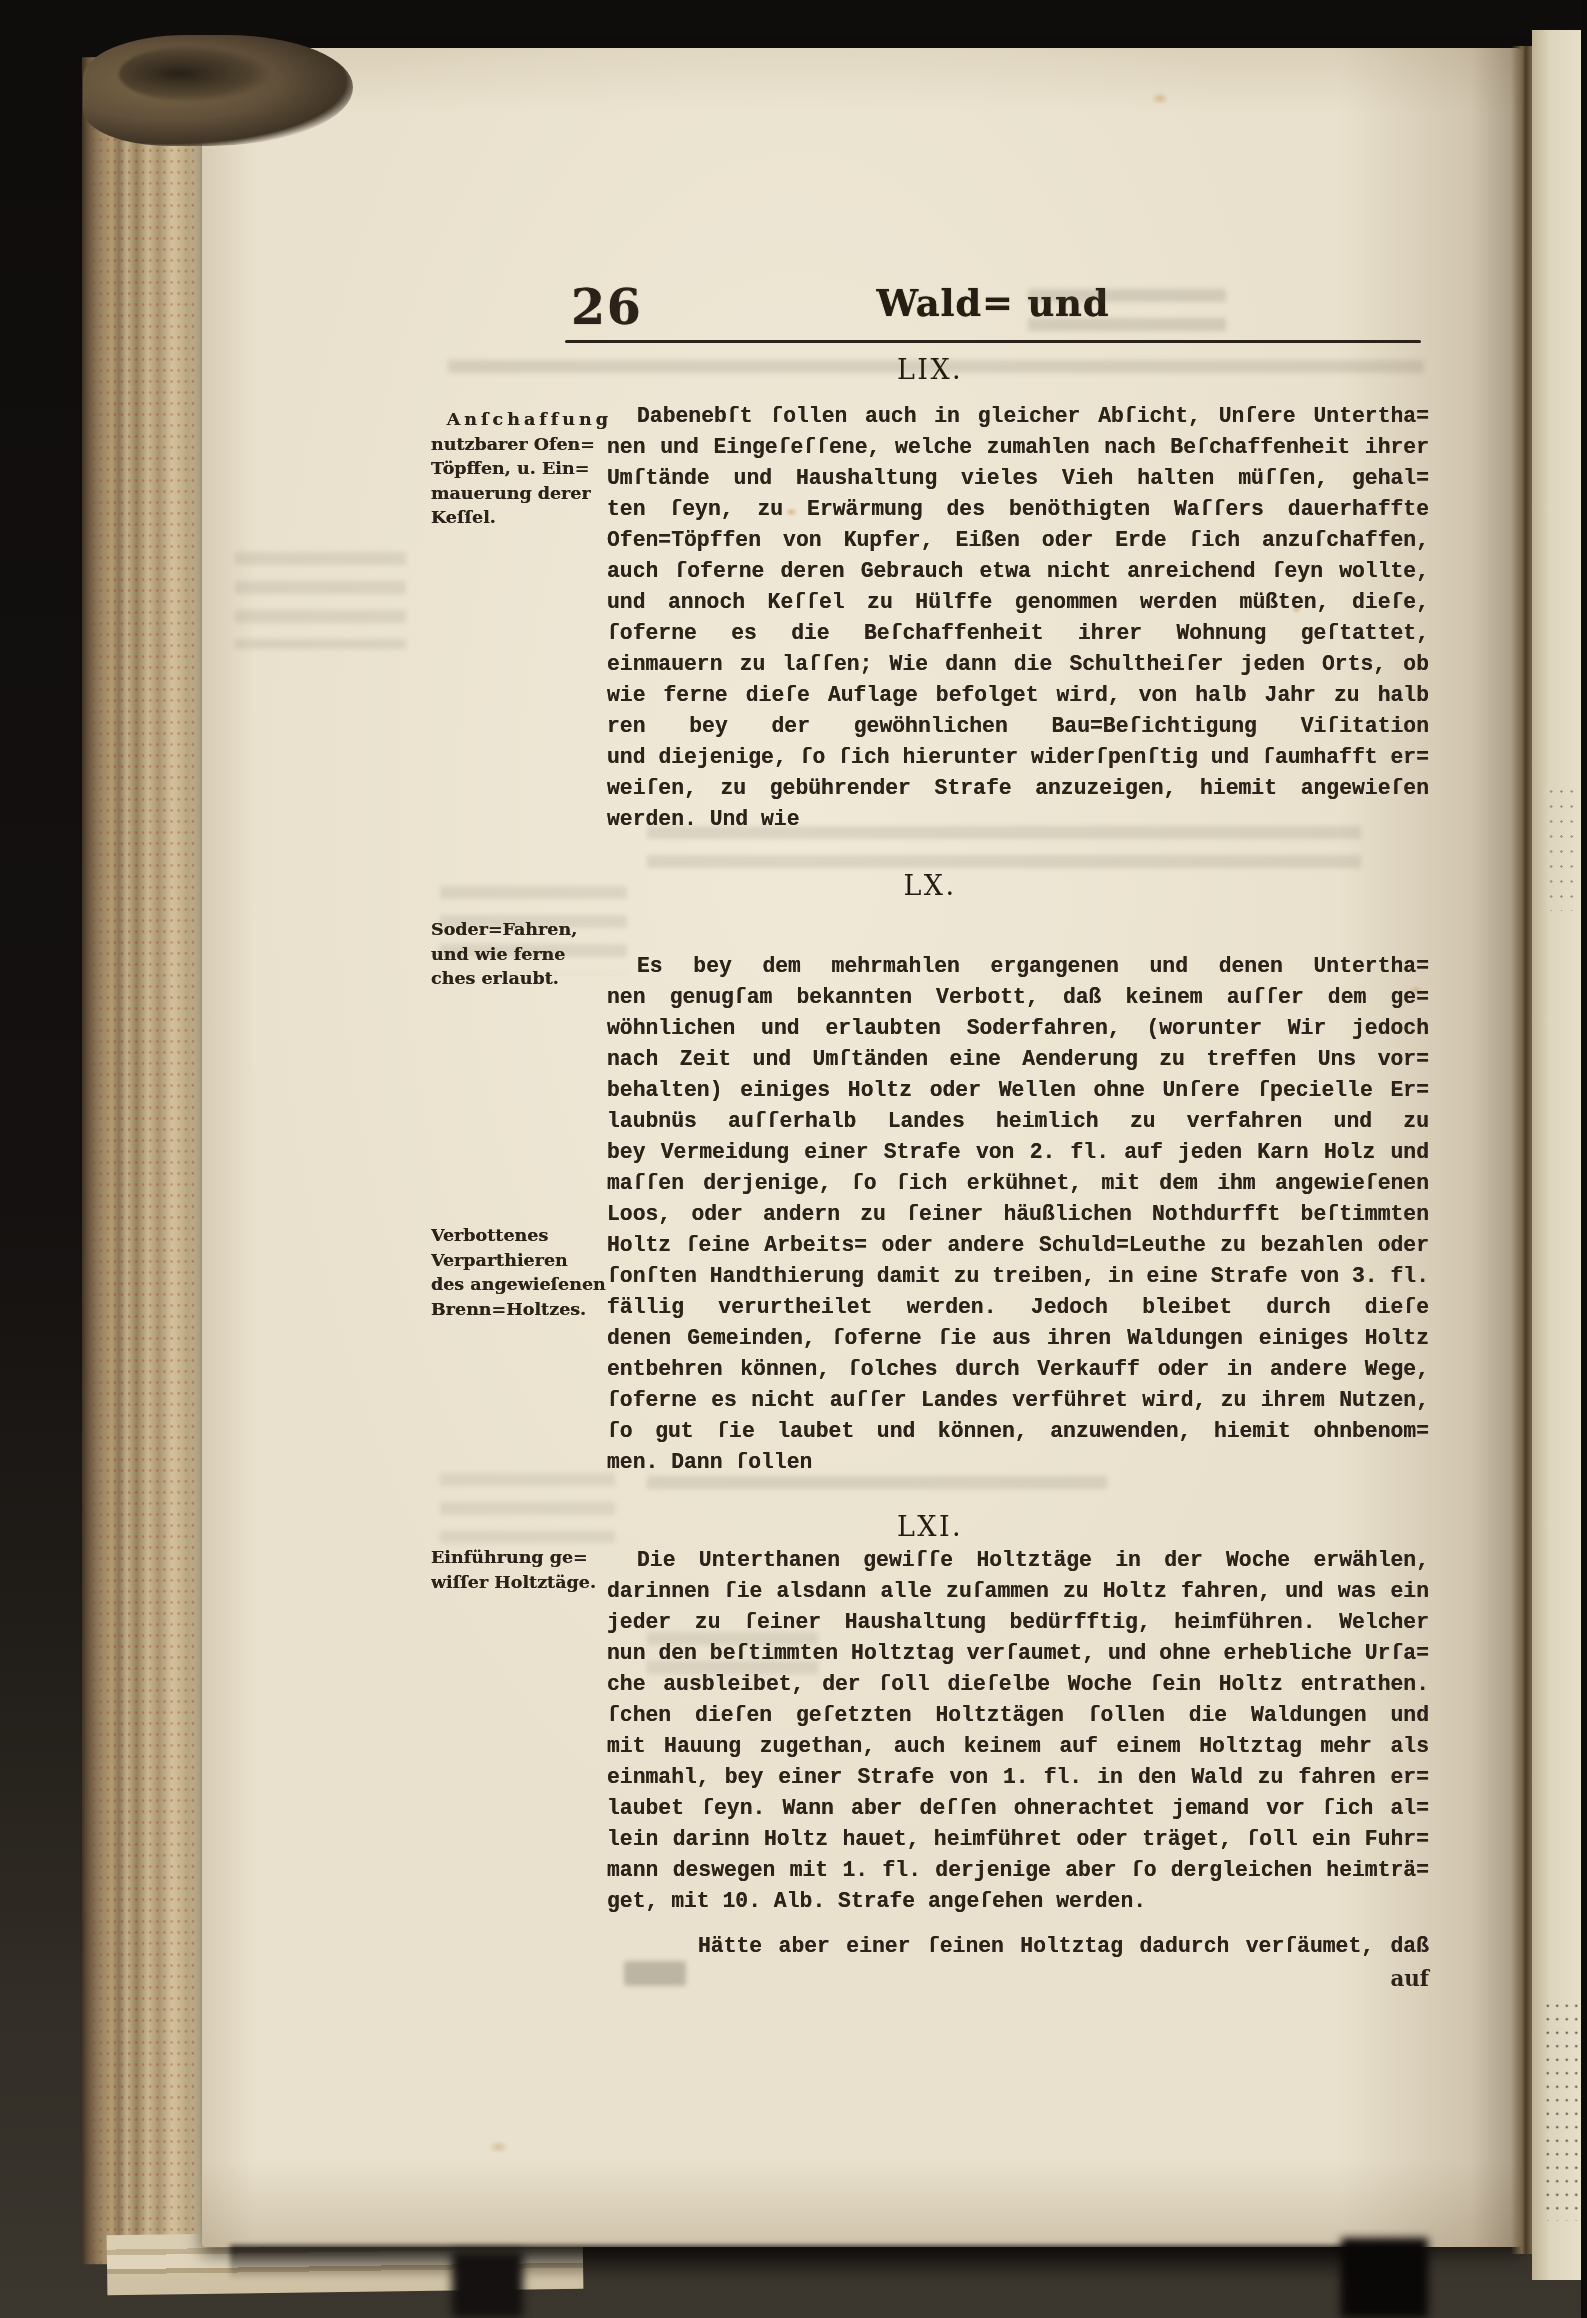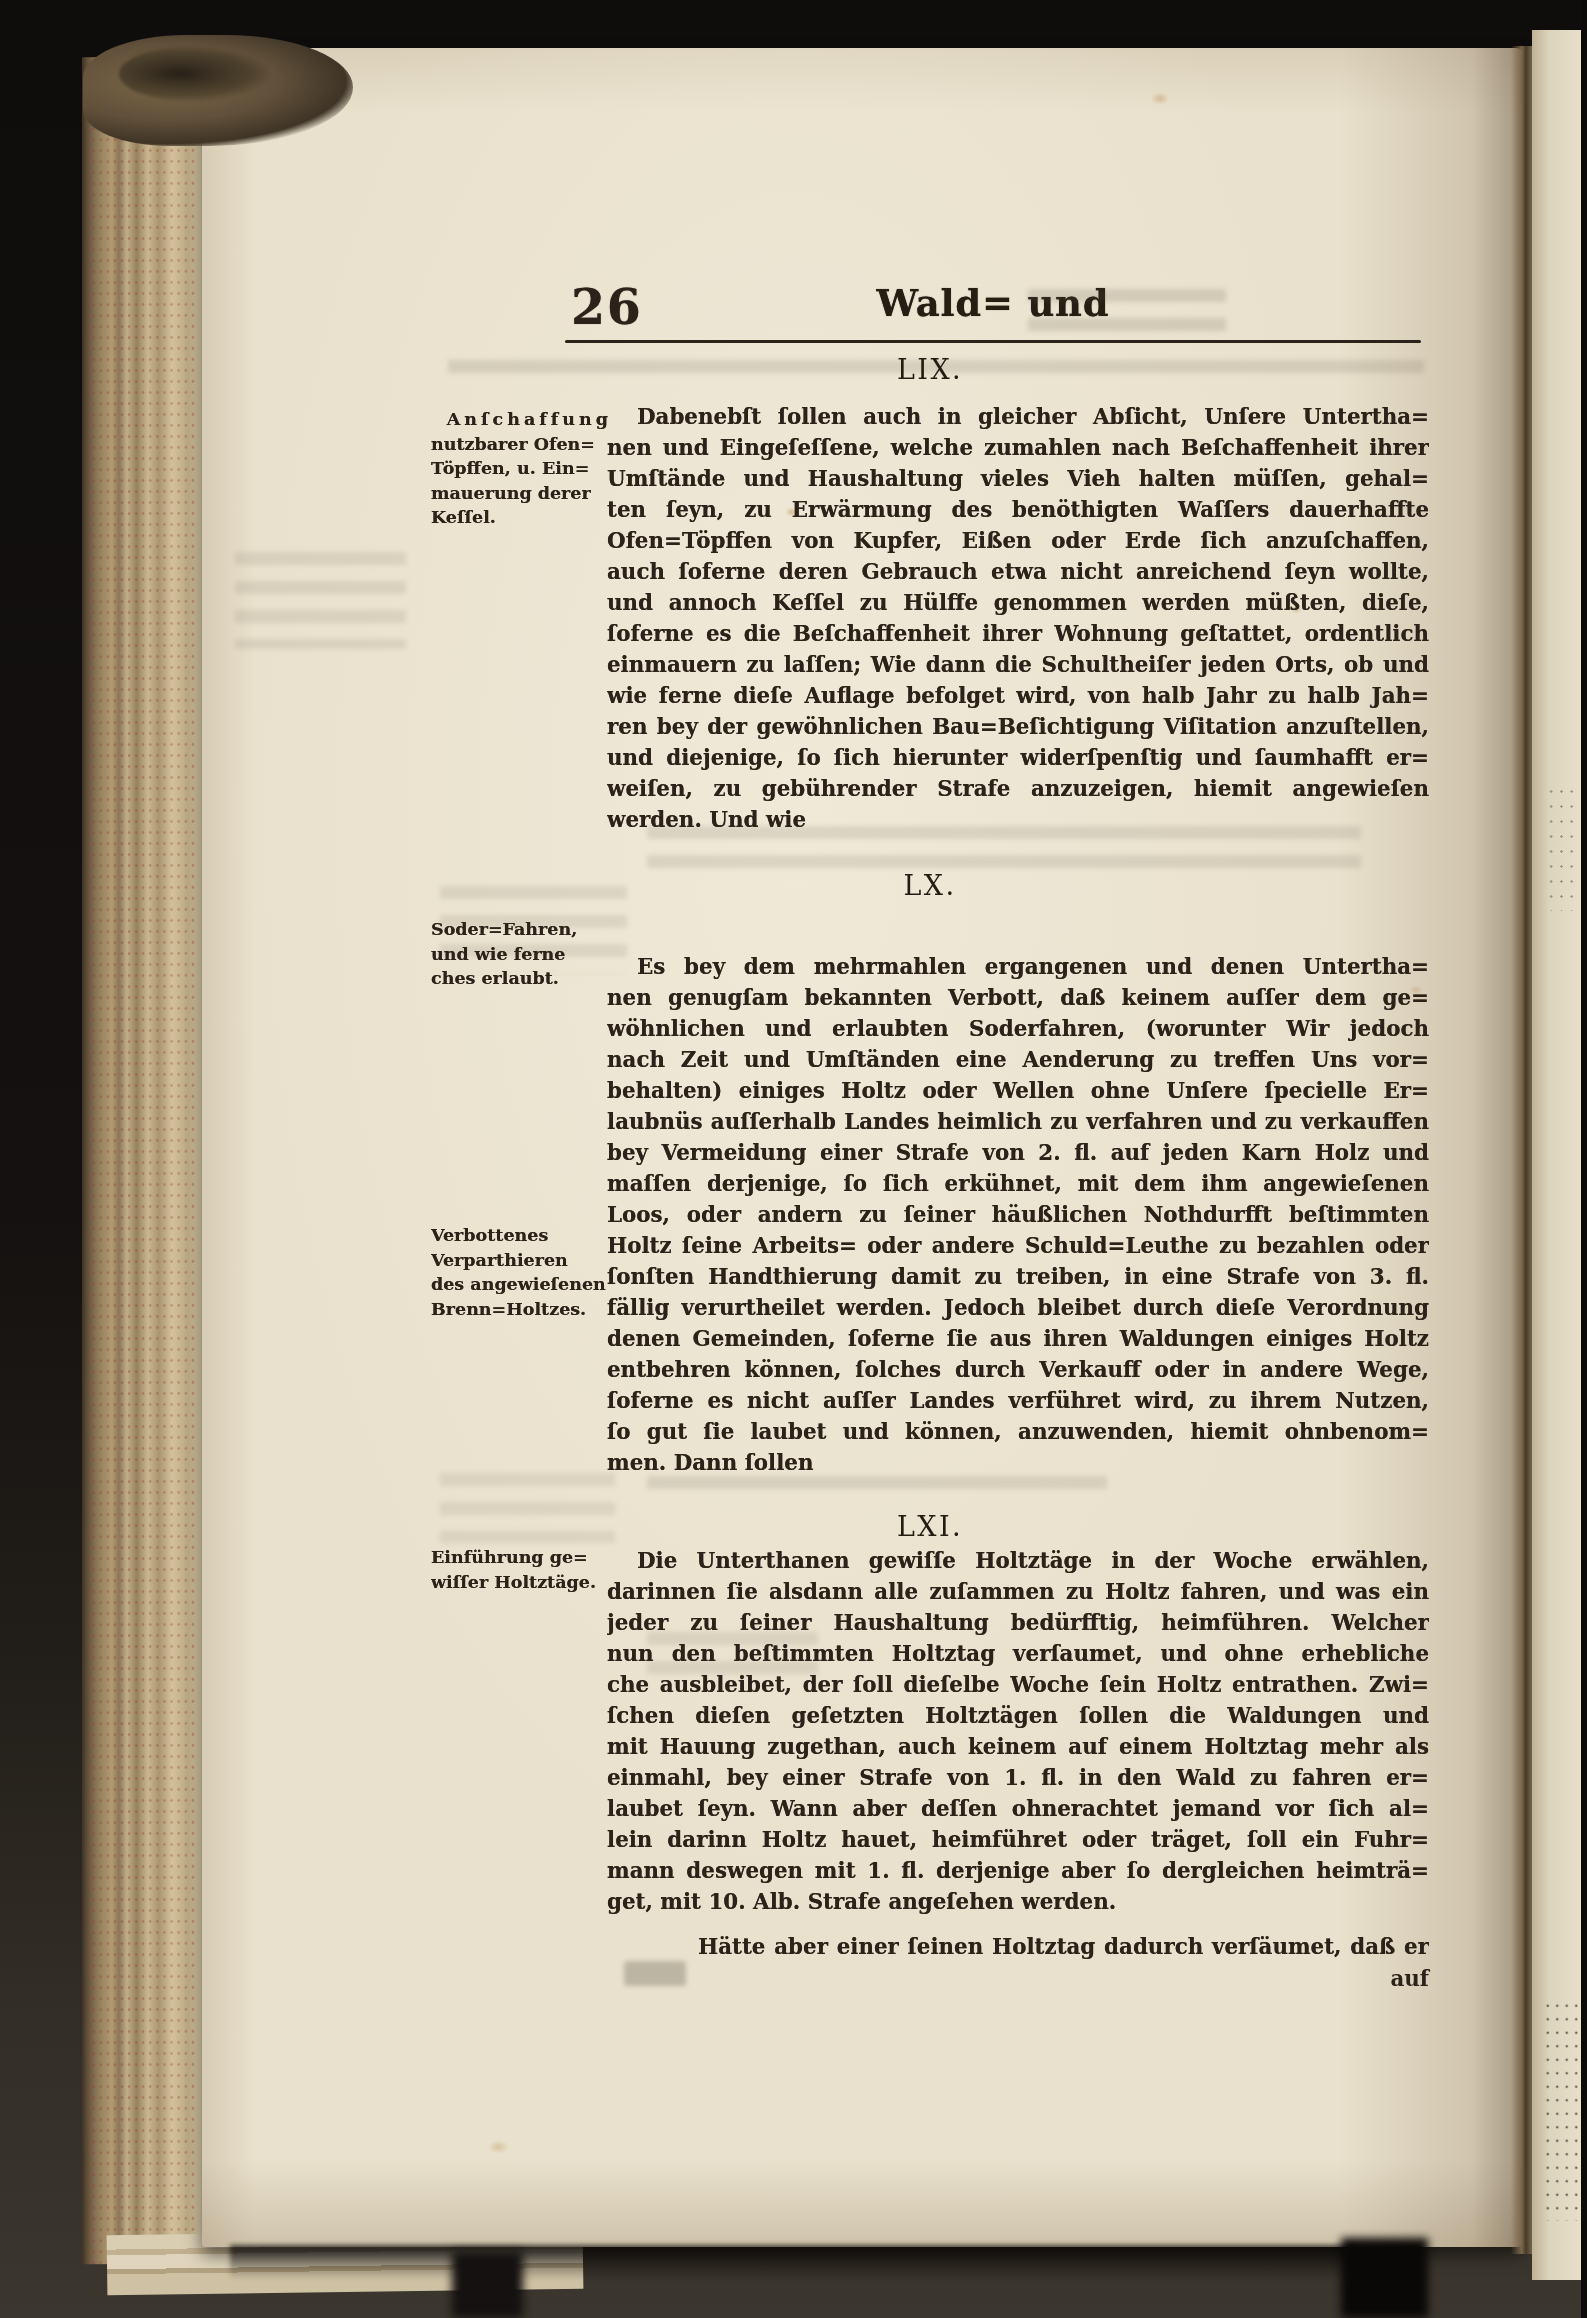--- a/index.html
+++ b/index.html
@@ -63,21 +63,21 @@
   .runhead{left:363px;top:233px;width:856px;text-align:center;font-size:37px;font-weight:bold;
     letter-spacing:0.8px;color:#261d13;text-shadow:0 0 0.8px rgba(40,28,16,.9);}
   .rule{left:363px;top:292px;width:856px;height:3.2px;background:#2b2319;border-radius:1.6px;}
   .heading{width:996px;left:230px;text-align:center;font-size:27px;letter-spacing:2.4px;
     color:#241c12;font-weight:400;}
   .h1{top:306px;} .h2{top:822px;} .h3{top:1463px;}
   .body-col{width:822px;left:405px;font-size:21.4px;font-weight:bold;line-height:31px;
     color:#2e2417;text-shadow:0 0 0.6px rgba(46,36,23,.75);}
   .b1{top:353px;} .b2{top:863px;margin-top:40px;} .b3{top:1497px;} .bc{top:1883px;}
   .body-col div{position:static;display:block;height:31px;overflow:hidden;
-    text-align:justify;text-align-last:justify;}
+    text-align:justify;text-align-last:justify;font-family:Liberation Mono, monospace;}
   .body-col div.short{text-align-last:left;}
   .body-col div.ind{padding-left:30px;}
   .body-col div.ind2{padding-left:91px;}
   .margin-col{width:181px;left:229px;font-size:17.5px;font-weight:bold;line-height:24.6px;
     color:#2e2417;text-shadow:0 0 0.5px rgba(46,36,23,.7);}
   .n1{top:359px;} .n2{top:869px;} .n3{top:1175px;} .n4{top:1497px;}
   .margin-col div{position:static;display:block;height:24.6px;overflow:hidden;}
   .margin-col div.sp{letter-spacing:4px;text-align:right;}
   .catchword{left:405px;top:1918px;width:822px;text-align:right;padding-right:4.8px;
     font-size:21.4px;font-weight:bold;}

